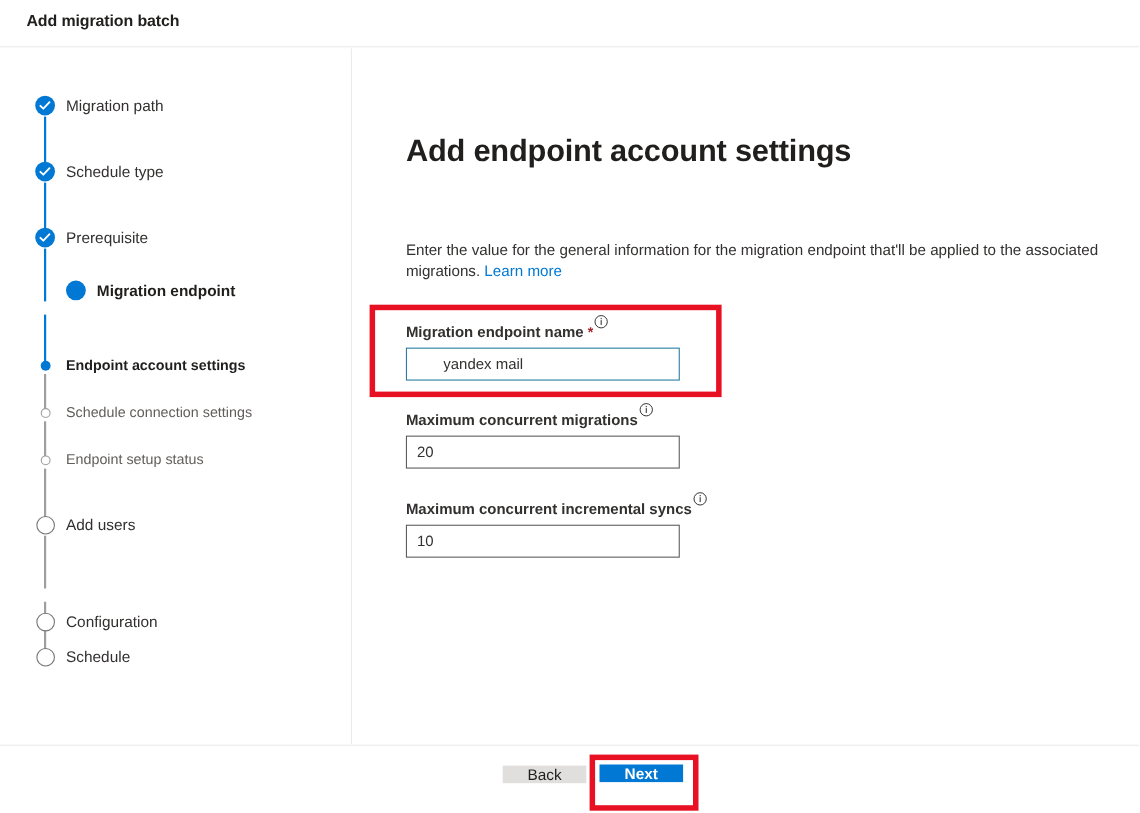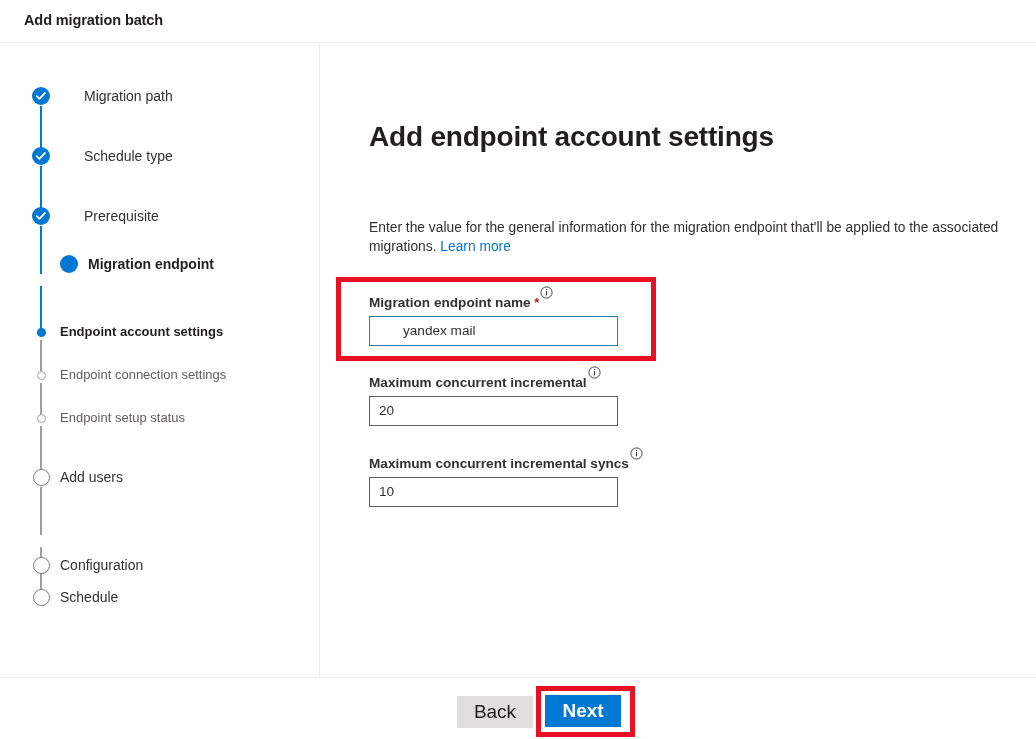--- a/index.html
+++ b/index.html
@@ -103,21 +103,21 @@
   }
 
   .connector {
     position: absolute;
     left: 40px;
     width: 2px;
     background: #0078d4;
   }
   .connector.grey { background: #a19f9d; width: 1.5px; left: 40px; }
 
-  .lbl-done   { color: #323130; font-weight: normal; margin-left: 24px; }
+  .lbl-done   { color: #323130; font-weight: normal; }
   .lbl-current{ color: #201f1e; font-weight: bold; }
   .lbl-sub-current { color: #201f1e; font-weight: bold; font-size: 13px; }
   .lbl-sub-todo    { color: #605e5c; font-weight: normal; font-size: 13px; }
   .lbl-todo   { color: #323130; font-weight: normal; }
 
   
   .content {
     position: absolute;
     left: 321px; top: 44px;
     width: 715px; height: 633px;
@@ -190,23 +190,23 @@
   
   .footer {
     position: absolute;
     left: 0; top: 677px;
     width: 1036px; height: 62px;
     border-top: 1px solid #edebe9;
     background: #ffffff;
   }
   .btn {
     position: absolute;
-    height: 32px;
+    height: 16px;
     border: none;
-    font-size: 19px;
+    font-size: 14px;
     font-family: "Liberation Sans", sans-serif;
     cursor: pointer;
     padding: 0;
   }
   .btn-back {
     left: 457px; top: 696px;
     width: 76px;
     background: #e1dfdd;
     color: #201f1e;
   }
@@ -282,21 +282,21 @@
       <span class="marker">
         <span class="dot-sub-current"></span>
       </span>
       <span class="step-label lbl-sub-current">Endpoint account settings</span>
     </div>
 
     <div class="step" style="top:319px;">
       <span class="marker">
         <span class="dot-sub-todo"></span>
       </span>
-      <span class="step-label lbl-sub-todo">Endpoint connection settings</span>
+      <span class="step-label lbl-sub-todo">Schedule connection settings</span>
     </div>
 
     <div class="step" style="top:362px;">
       <span class="marker">
         <span class="dot-sub-todo"></span>
       </span>
       <span class="step-label lbl-sub-todo">Endpoint setup status</span>
     </div>
 
     <div class="step" style="top:421px;">
@@ -332,21 +332,21 @@
   <div class="field" style="top:244px;">
     <label class="field-label"><span>Migration endpoint name</span><span class="req-star"> *</span><span class="info-icon"><svg width="13" height="13" viewBox="0 0 13 13">
             <circle cx="6.5" cy="6.5" r="5.6" stroke="#323130" stroke-width="0.9" fill="none"></circle>
             <rect x="6.05" y="5" width="0.95" height="4.4" fill="#323130"></rect>
             <rect x="6.05" y="3" width="0.95" height="1.2" fill="#323130"></rect>
           </svg></span></label>
     <input class="txt focused" type="text" value="yandex mail" style="">
   </div>
 
   <div class="field" style="top:324px;">
-    <label class="field-label"><span>Maximum concurrent incremental</span><span class="info-icon"><svg width="13" height="13" viewBox="0 0 13 13">
+    <label class="field-label"><span>Maximum concurrent migrations</span><span class="info-icon"><svg width="13" height="13" viewBox="0 0 13 13">
             <circle cx="6.5" cy="6.5" r="5.6" stroke="#323130" stroke-width="0.9" fill="none"></circle>
             <rect x="6.05" y="5" width="0.95" height="4.4" fill="#323130"></rect>
             <rect x="6.05" y="3" width="0.95" height="1.2" fill="#323130"></rect>
           </svg></span></label>
     <input class="txt" type="text" value="20" style="">
   </div>
 
   <div class="field" style="top:405px;">
     <label class="field-label"><span>Maximum concurrent incremental syncs</span><span class="info-icon"><svg width="13" height="13" viewBox="0 0 13 13">
             <circle cx="6.5" cy="6.5" r="5.6" stroke="#323130" stroke-width="0.9" fill="none"></circle>

